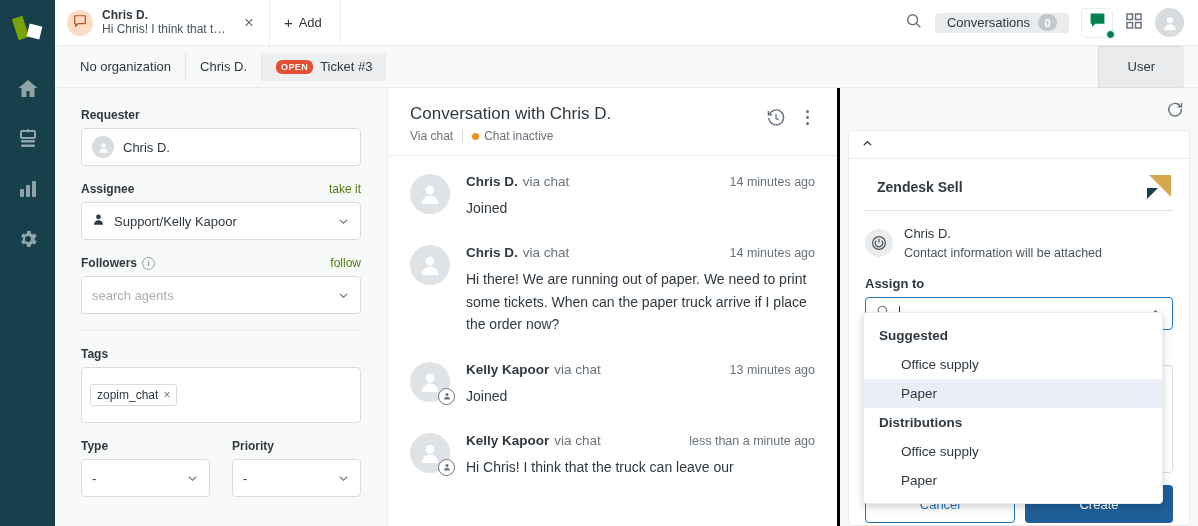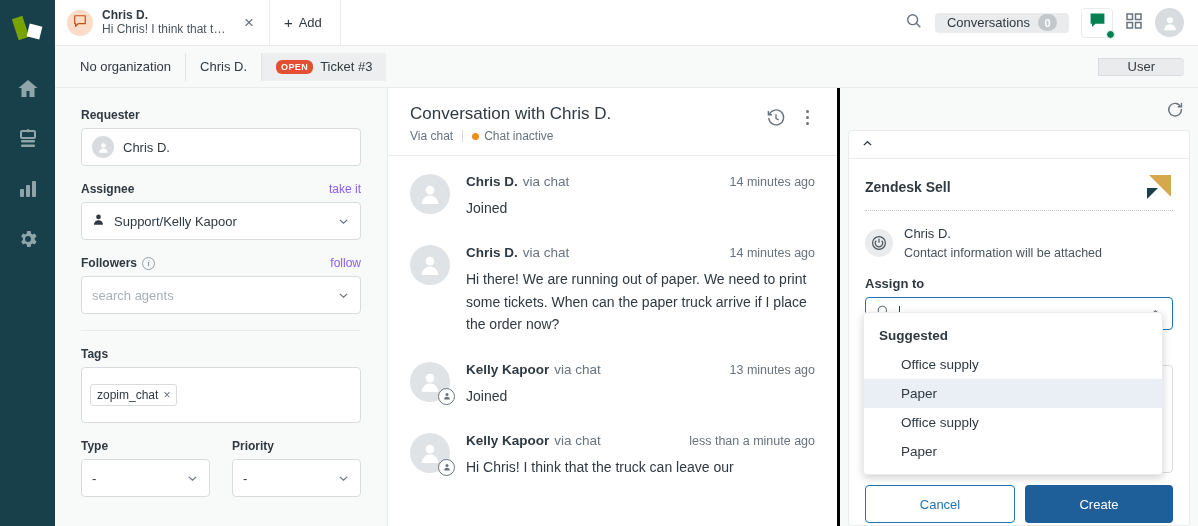--- a/index.html
+++ b/index.html
@@ -135,21 +135,21 @@
   }
   .crumb:last-child { border-right: none; background: #eceeef; }
   .badge-open {
     background: #e34f32; color: #ffffff;
     font-size: 9px; font-weight: bold; letter-spacing: .4px;
     padding: 2px 5px; border-radius: 6px;
   }
   .crumb-right { margin-left: auto; display: flex; }
   .seg {
     font-size: 13px; color: #2f3941;
-    height: 18px; padding: 0 29px;
+    height: 42px; padding: 0 29px;
     display: flex; align-items: center; cursor: pointer;
     border: 1px solid #d8dcde; background: #ffffff;
   }
   .seg:first-child { border-radius: 4px 0 0 4px; border-right: none; }
   .seg:last-child { border-radius: 0 4px 4px 0; background: #e9ebed; }
 
   
   .body { flex: 1 1 auto; display: flex; min-height: 0; }
 
   
@@ -159,21 +159,21 @@
     border-right: 1px solid #e9ebed;
     padding: 20px 26px 0 26px;
     overflow: hidden;
   }
   .field-label {
     font-size: 12px; font-weight: bold; color: #2f3941;
     display: flex; align-items: center; gap: 5px;
     margin-bottom: 6px;
   }
   .field-row { display: flex; align-items: center; justify-content: space-between; margin-bottom: 6px; }
-  .link { font-size: 12px; color: #8b5cf6; cursor: pointer; }
+  .link { font-size: 12px; color: #4d7c0f; cursor: pointer; }
   .input-box {
     background: #ffffff; border: 1px solid #d8dcde; border-radius: 4px;
     height: 38px; display: flex; align-items: center;
     padding: 0 10px; gap: 9px; font-size: 13px; color: #2f3941;
     cursor: pointer; margin-bottom: 16px;
   }
   .mini-avatar {
     width: 22px; height: 22px; border-radius: 50%; background: #d8dcde;
     display: flex; align-items: center; justify-content: center; flex: 0 0 22px;
   }
@@ -261,21 +261,21 @@
     border: 1px solid #e9ebed; border-radius: 4px;
     flex: 1 1 auto; display: flex; flex-direction: column;
     overflow: hidden;
   }
   .app-collapse {
     height: 28px; display: flex; align-items: center;
     padding: 0 12px; border-bottom: 1px solid #e9ebed; cursor: pointer;
   }
   .app-inner { padding: 14px 16px 0 16px; position: relative; }
   .sell-head { display: flex; align-items: center; padding-bottom: 9px; border-bottom: 1px dotted #c2c8cc; }
-  .sell-title { font-size: 14px; font-weight: bold; color: #2f3941; }
+  .sell-title { font-size: 14px; font-weight: bold; color: #2f3941; margin-left: 12px; }
   .sell-logo { margin-left: auto; width: 28px; height: 28px; position: relative; }
   .contact-row { display: flex; align-items: center; gap: 11px; margin: 13px 0 15px 0; }
   .contact-ic {
     width: 28px; height: 28px; border-radius: 50%; background: #e9ebed;
     display: flex; align-items: center; justify-content: center; flex: 0 0 28px;
   }
   .contact-name { font-size: 13px; color: #2f3941; line-height: 1.35; }
   .contact-sub { font-size: 12.5px; color: #49545c; line-height: 1.35; }
   .assign-label { font-size: 13px; font-weight: bold; color: #2f3941; margin-bottom: 6px; }
   .search-field {
@@ -716,17 +716,18 @@
         </div>
       </div>
 
     </div>
   </div>
 
   <div class="dropdown">
     <div class="dd-group">Suggested</div>
     <div class="dd-item">Office supply</div>
     <div class="dd-item sel">Paper</div>
+    <div class="dd-group">Distributions</div>
     <div class="dd-item">Office supply</div>
     <div class="dd-item">Paper</div>
   </div>
 
 </div>
 
 </body></html>

